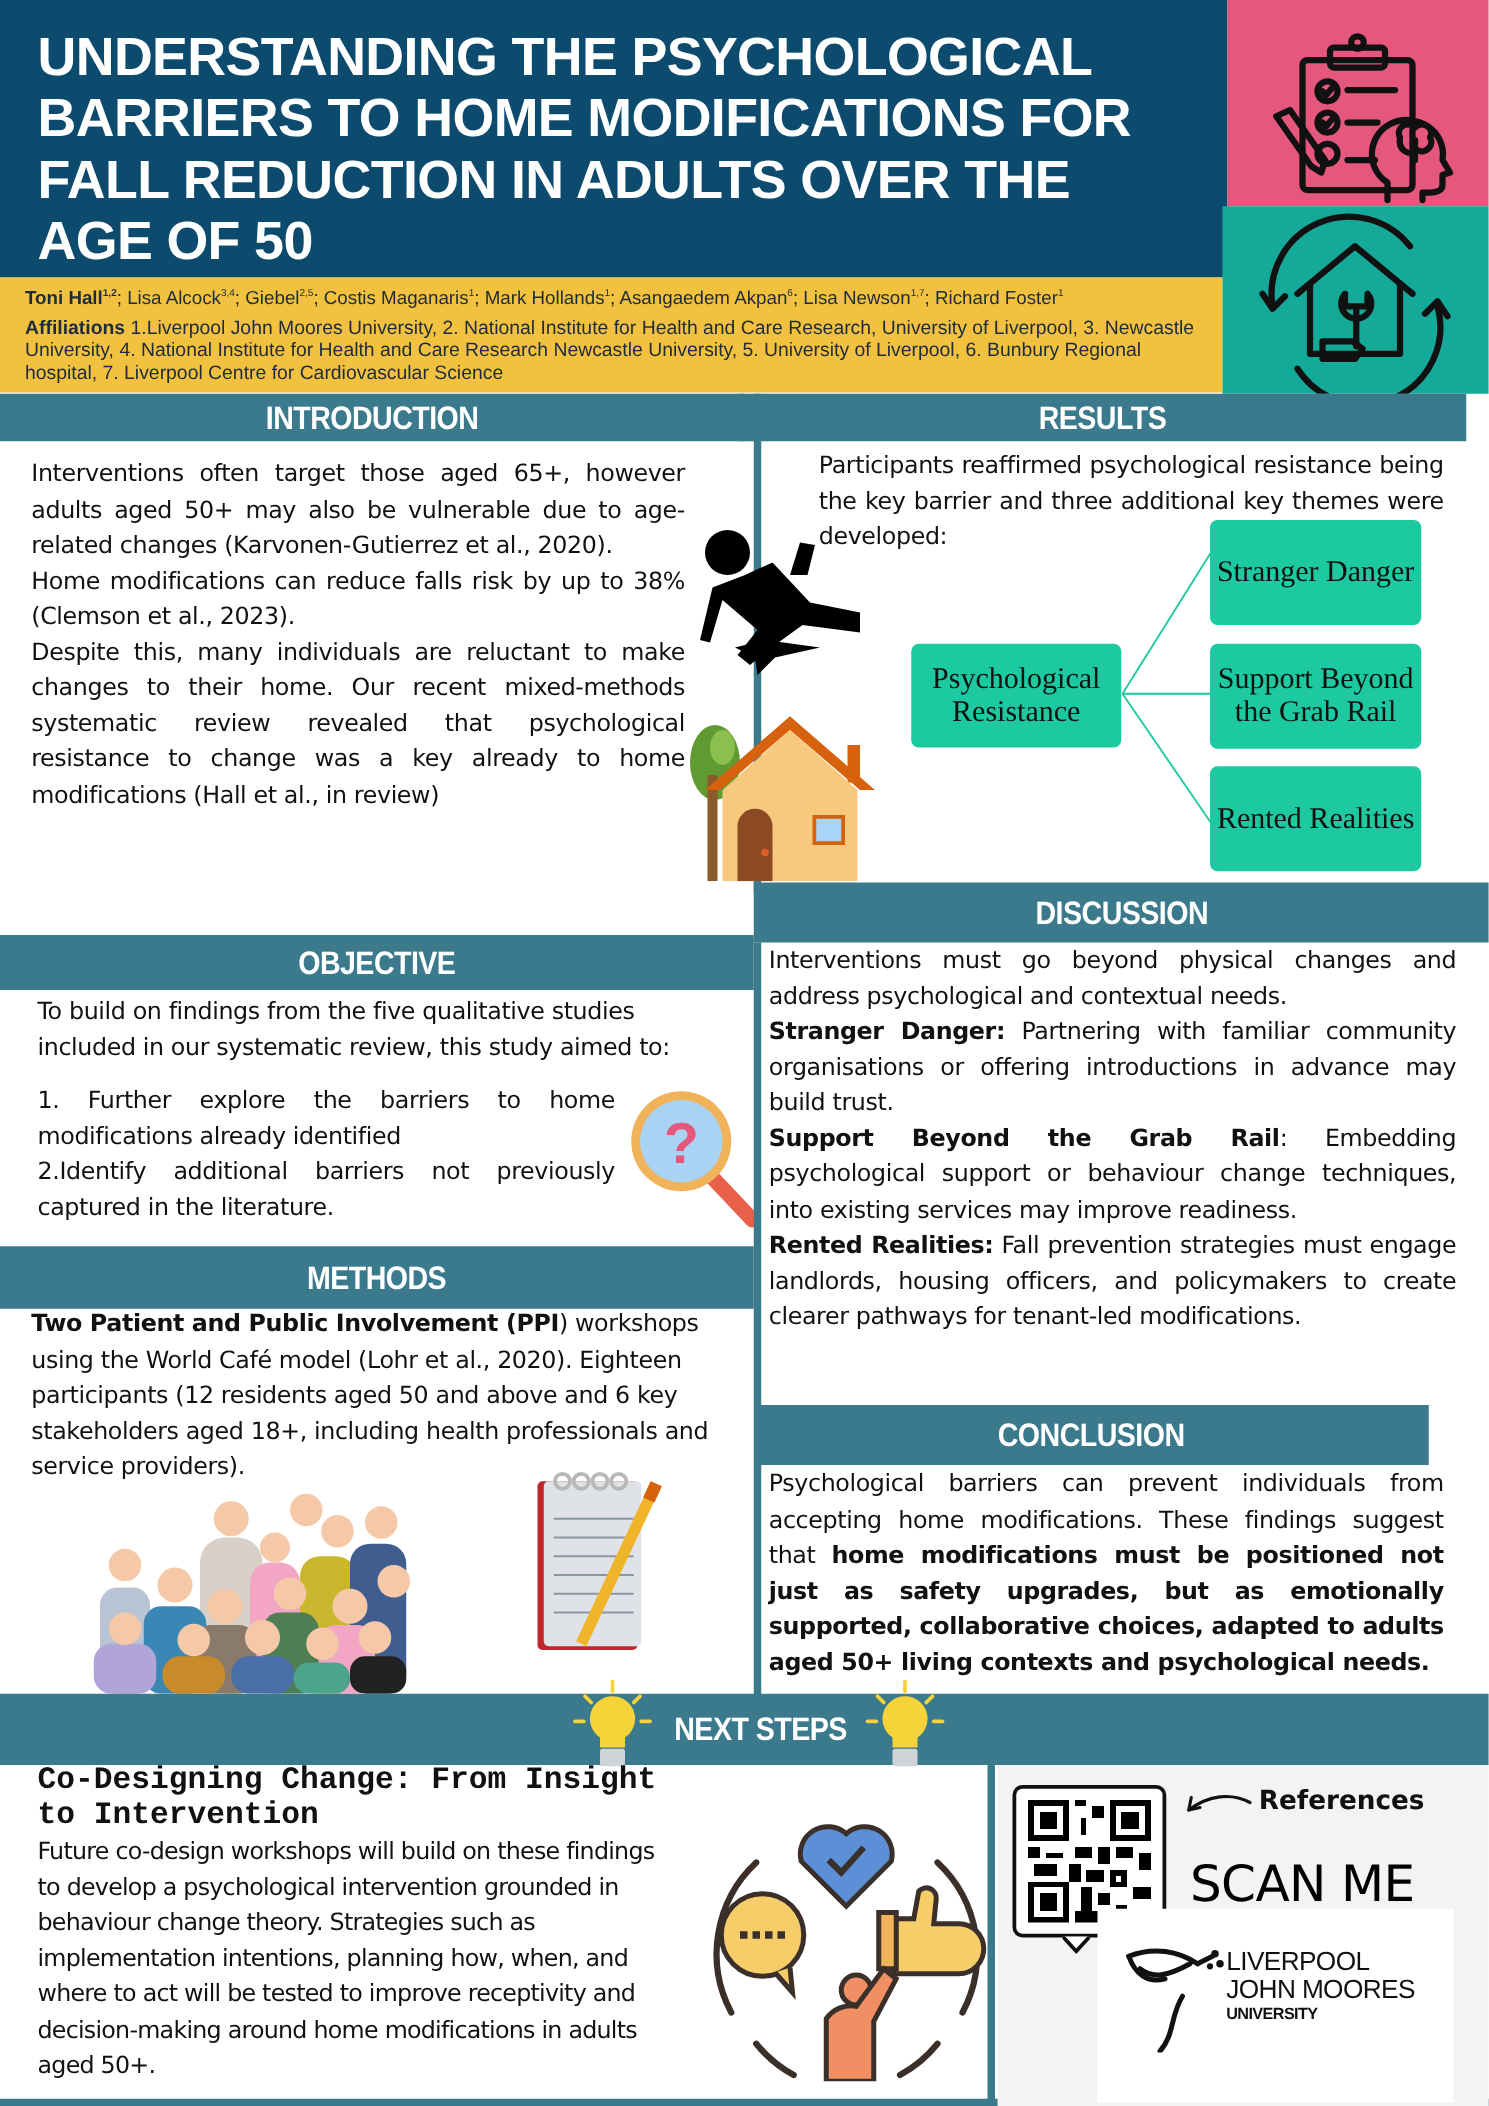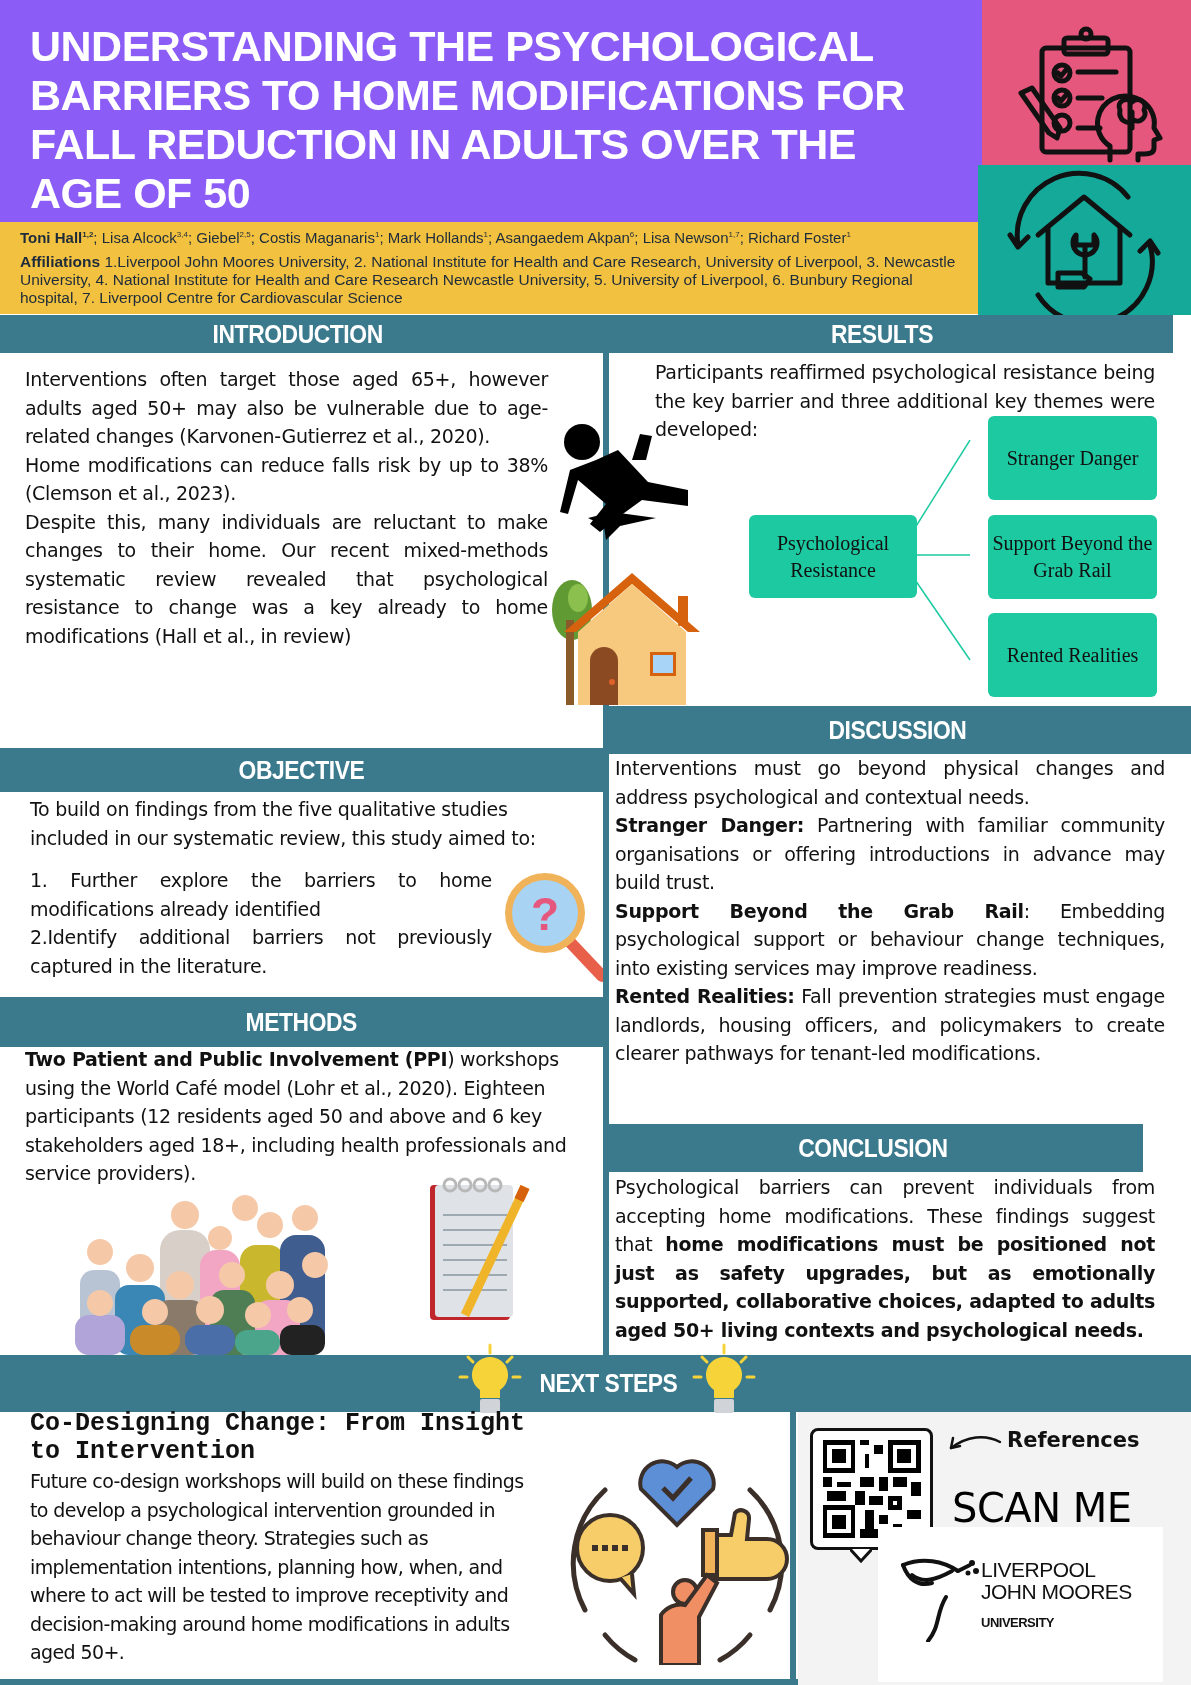--- a/index.html
+++ b/index.html
@@ -12,40 +12,40 @@
     font-family: "Liberation Sans", sans-serif; font-weight: bold; font-size: 26px;
     display: flex; align-items: center; justify-content: center; letter-spacing: -0.5px; }
   .sec-head span { transform: scaleX(0.88); display: inline-block; }
 
   .body-text { position: absolute; font-family: "DejaVu Sans", sans-serif; font-size: 19px;
     line-height: 28.5px; text-align: justify; color: #111; letter-spacing: -0.3px; }
   .body-text p { margin: 0; }
   .body-text b { font-weight: bold; }
 
   
-  #title-block { left: 0; top: 0; width: 982px; height: 222px; background: #8b5cf6; }
+  #title-block { left: 0; top: 0; width: 982px; height: 222px; background: #0c4a6e; }
   #title { position: absolute; left: 30px; top: 22px; width: 900px; color: #fff;
     font-family: "Liberation Sans", sans-serif; font-weight: bold; font-size: 43px;
     line-height: 49px; letter-spacing: -0.5px; }
   #authors-block { left: 0; top: 222px; width: 978px; height: 92px; background: #f3c140;
     padding: 3px 20px; font-family: "Liberation Sans", sans-serif; color: #1d2b3a; }
   #authors { font-size: 15px; line-height: 20px; }
   #authors sup { font-size: 8px; }
   #affil { font-size: 15.5px; line-height: 18px; margin-top: 5px; }
   #affil b { font-weight: bold; }
 
   #pink-box { left: 982px; top: 0; width: 209px; height: 165px; background: #e5577c; }
   #green-box { left: 978px; top: 165px; width: 213px; height: 150px; background: #15a99a; }
 
   .vline { position: absolute; background: #3a7a8c; }
 
   
   .node { position: absolute; background: #1dc9a0; border-radius: 6px; color: #111;
-    font-family: "Liberation Serif", serif; font-size: 20px; line-height: 27px;
-    display: flex; align-items: center; justify-content: center; text-align: center; margin-left: 20px; }
+    font-family: "Liberation Serif", serif; font-size: 24px; line-height: 27px;
+    display: flex; align-items: center; justify-content: center; text-align: center; }
 
   #refs-panel { left: 798px; top: 1412px; width: 393px; height: 273px; background: #f3f3f3; }
 </style>
 </head>
 <body>
 
 <div id="title-block" class="abs">
   <div id="title">UNDERSTANDING THE PSYCHOLOGICAL BARRIERS TO HOME MODIFICATIONS FOR FALL REDUCTION IN ADULTS OVER THE AGE OF 50</div>
 </div>
 
@@ -357,15 +357,15 @@
     </g>
     <g fill="#111">
         <circle cx="74" cy="6" r="3"></circle>
         <circle cx="78" cy="14" r="3"></circle>
         <circle cx="70" cy="16" r="2.5"></circle>
       </g>
   </svg>
   <div class="abs" style="left:103px; top:32px; font-family:'Liberation Sans',sans-serif; font-size:21px; line-height:22px; color:#111; letter-spacing:-0.5px;">
     <div>LIVERPOOL</div>
     <div>JOHN MOORES</div>
-    <div style="font-weight:bold; font-size:13px; line-height:16px;margin-top:12px;">UNIVERSITY</div>
+    <div style="font-weight:bold; font-size:13px; line-height:16px;">UNIVERSITY</div>
   </div>
 </div>
 
 </body></html>

